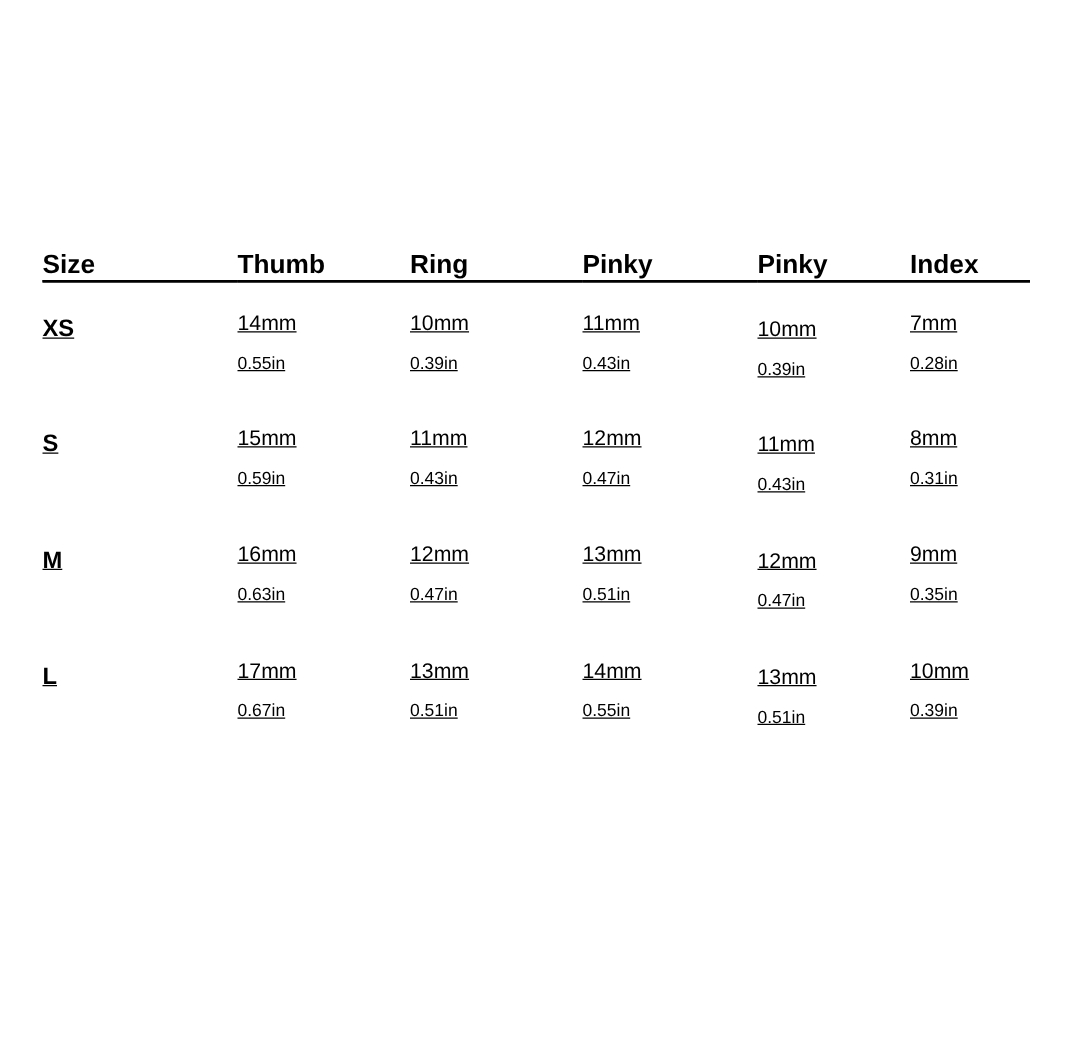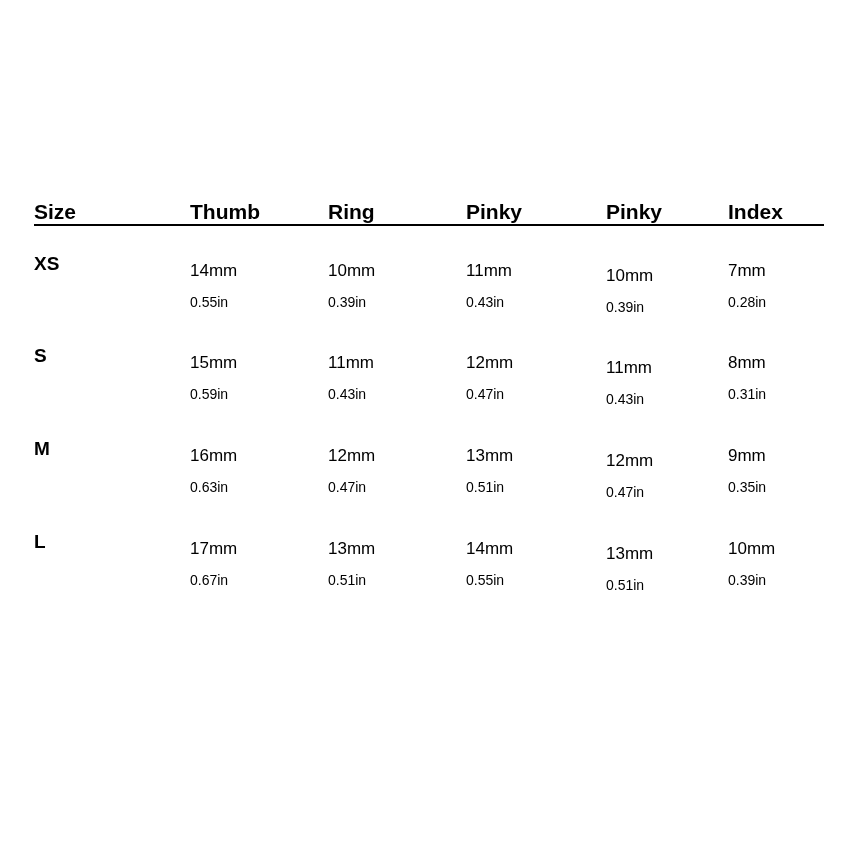--- a/index.html
+++ b/index.html
@@ -56,34 +56,33 @@
     font-size: 17px;
     line-height: 1.0;
   }
   tbody td.size-cell {
     font-size: 19px;
     font-weight: bold;
     padding-top: 28px;
   }
   .val-stack {
     padding-top: 24px;
-    margin-top: 12px;
   }
   .val-mm {
     display: block;
     font-size: 17px;
     margin-bottom: 16px;
   }
   .val-in {
     display: block;
     font-size: 14px;
   }
   
   td.ring-cell .val-stack { padding-top: 29px; }
-  tbody tr { height: 93px; }
+  tbody tr { height: 93px; text-decoration: underline; }
 </style>
 </head>
 <body>
 
 <div class="sheet">
   <div class="table-wrap">
     <table class="size-table">
       <colgroup>
         <col class="c-size">
         <col class="c-thumb">

